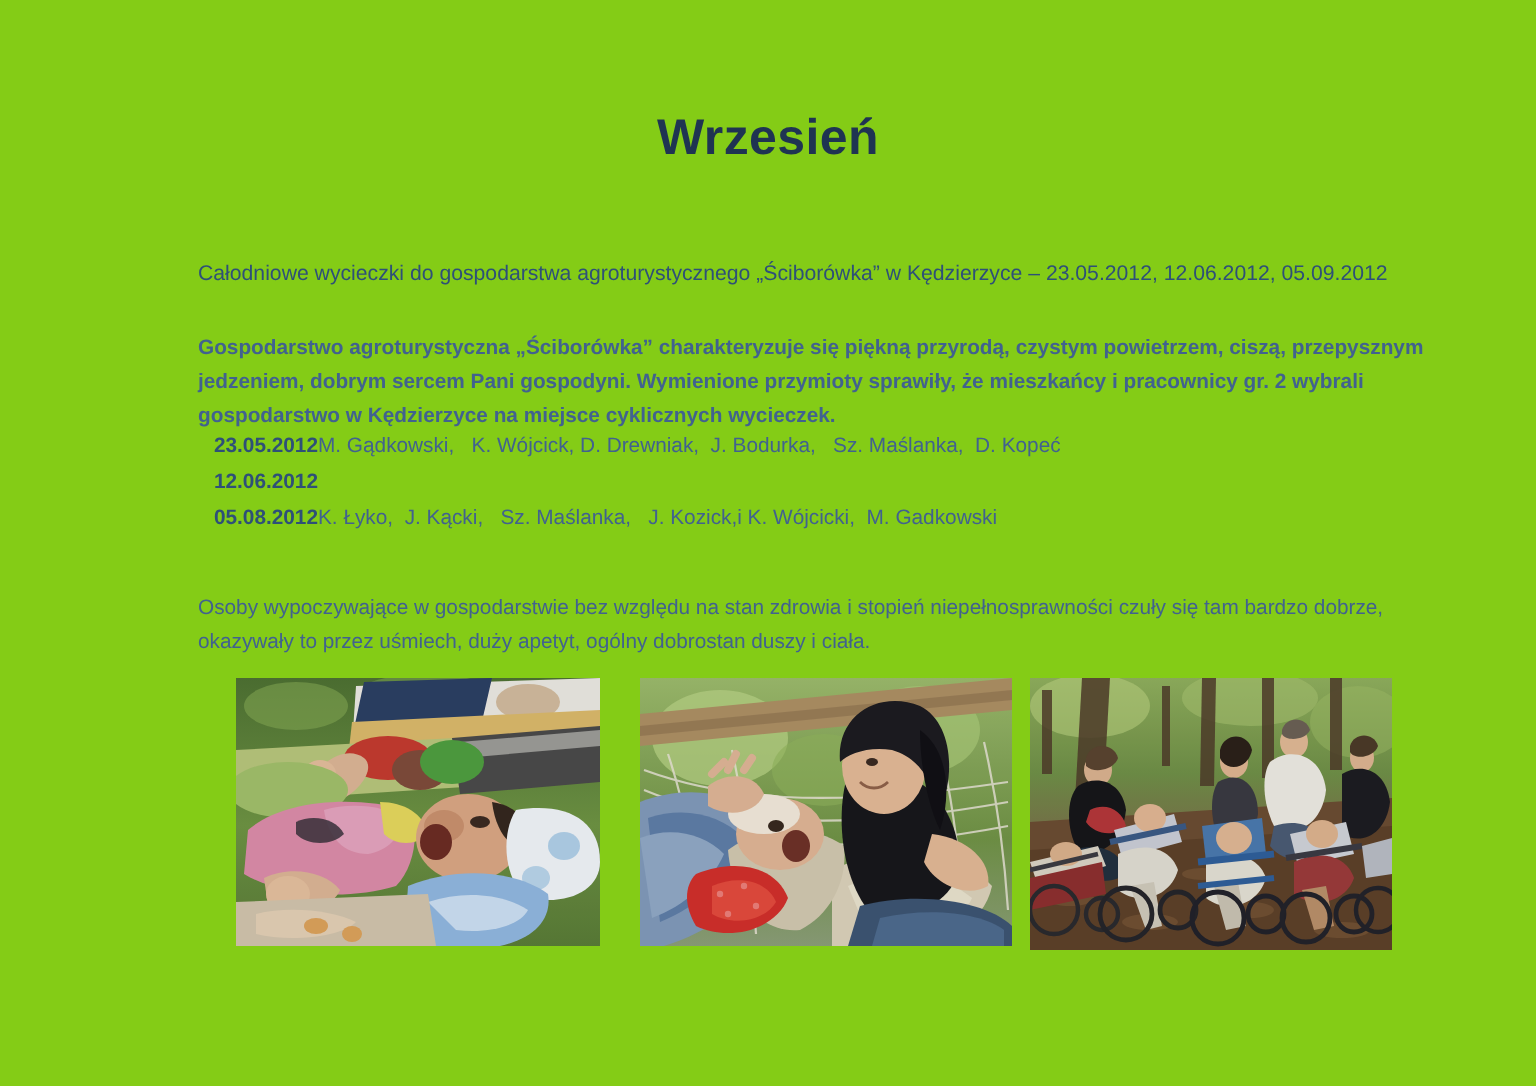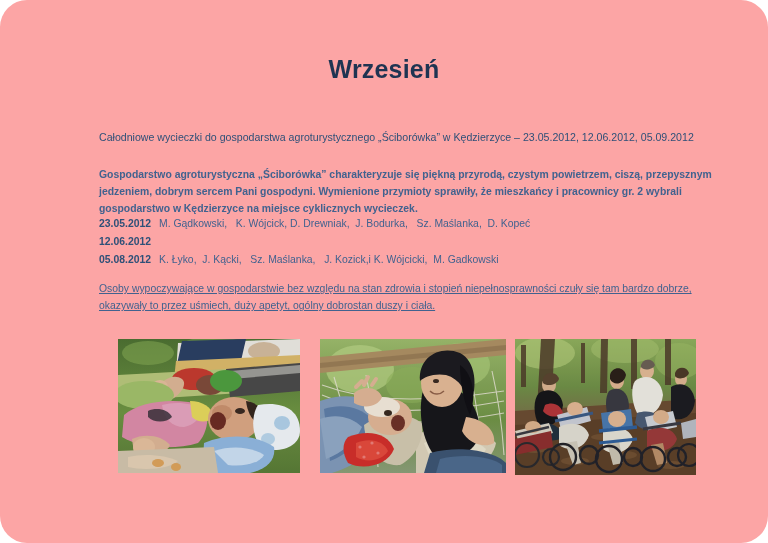--- a/index.html
+++ b/index.html
@@ -12,22 +12,21 @@
     height: 543px;
     overflow: hidden;
     font-family: "Liberation Sans", sans-serif;
     color: #40618f;
     position: relative;
   }
 
   .page {
     position: absolute;
     inset: 0;
-    background: #fca5a5;
-    border-radius: 27px;
+    background: #84cc16;
   }
 
   
   .doc-title {
     position: absolute;
     left: 0;
     right: 0;
     top: 55px;
     text-align: center;
     font-size: 25px;
@@ -67,42 +66,42 @@
     top: 215px;
     width: 620px;
   }
   .trip-row {
     display: flex;
     align-items: baseline;
     height: 18px;
     font-size: 10.4px;
     line-height: 18px;
     white-space: pre;
+    text-align: right;
   }
   .trip-date {
     font-weight: bold;
     color: #2e5078;
     width: 60px;
     flex: 0 0 auto;
   }
   .trip-names {
     color: #41628f;
     font-weight: normal;
   }
 
   
   .closing-paragraph {
     position: absolute;
     left: 99px;
-    top: 280px;
+    top: 296px;
     width: 620px;
     font-size: 10.4px;
     color: #41628f;
     line-height: 17px;
-    text-decoration: underline;
   }
 
   
   .photo-strip {
     position: absolute;
     left: 0;
     top: 339px;
     width: 768px;
     height: 140px;
   }

